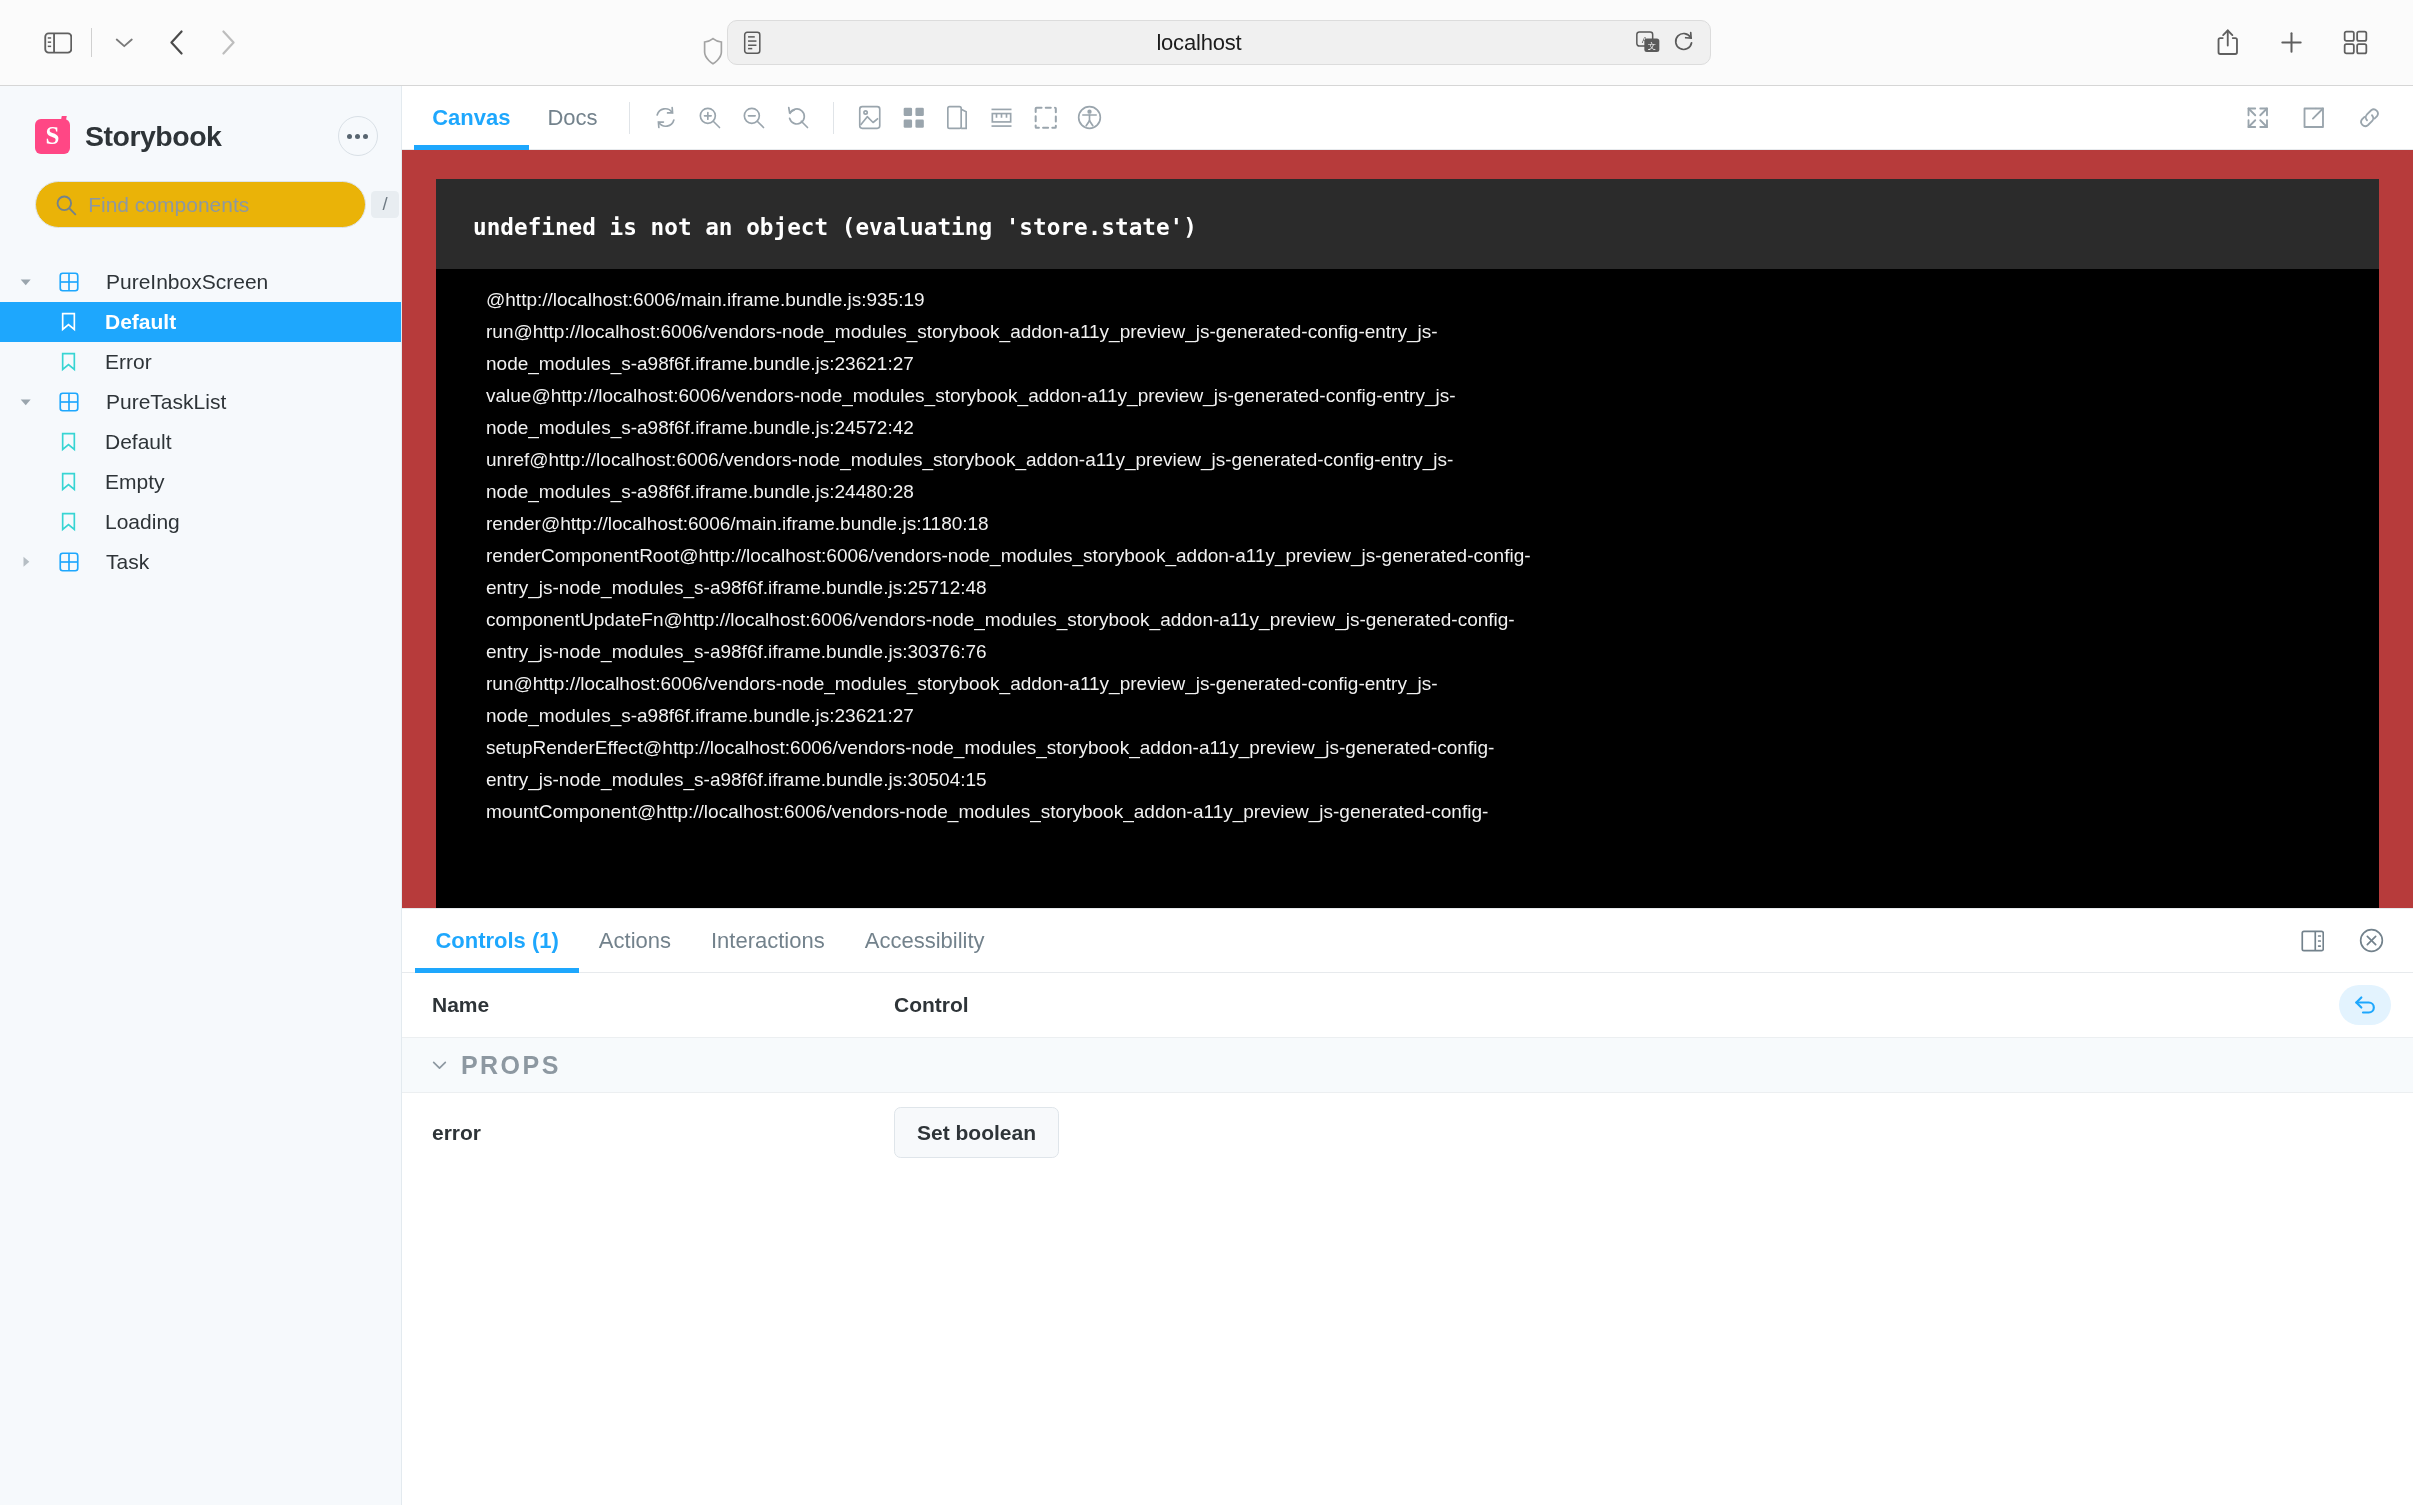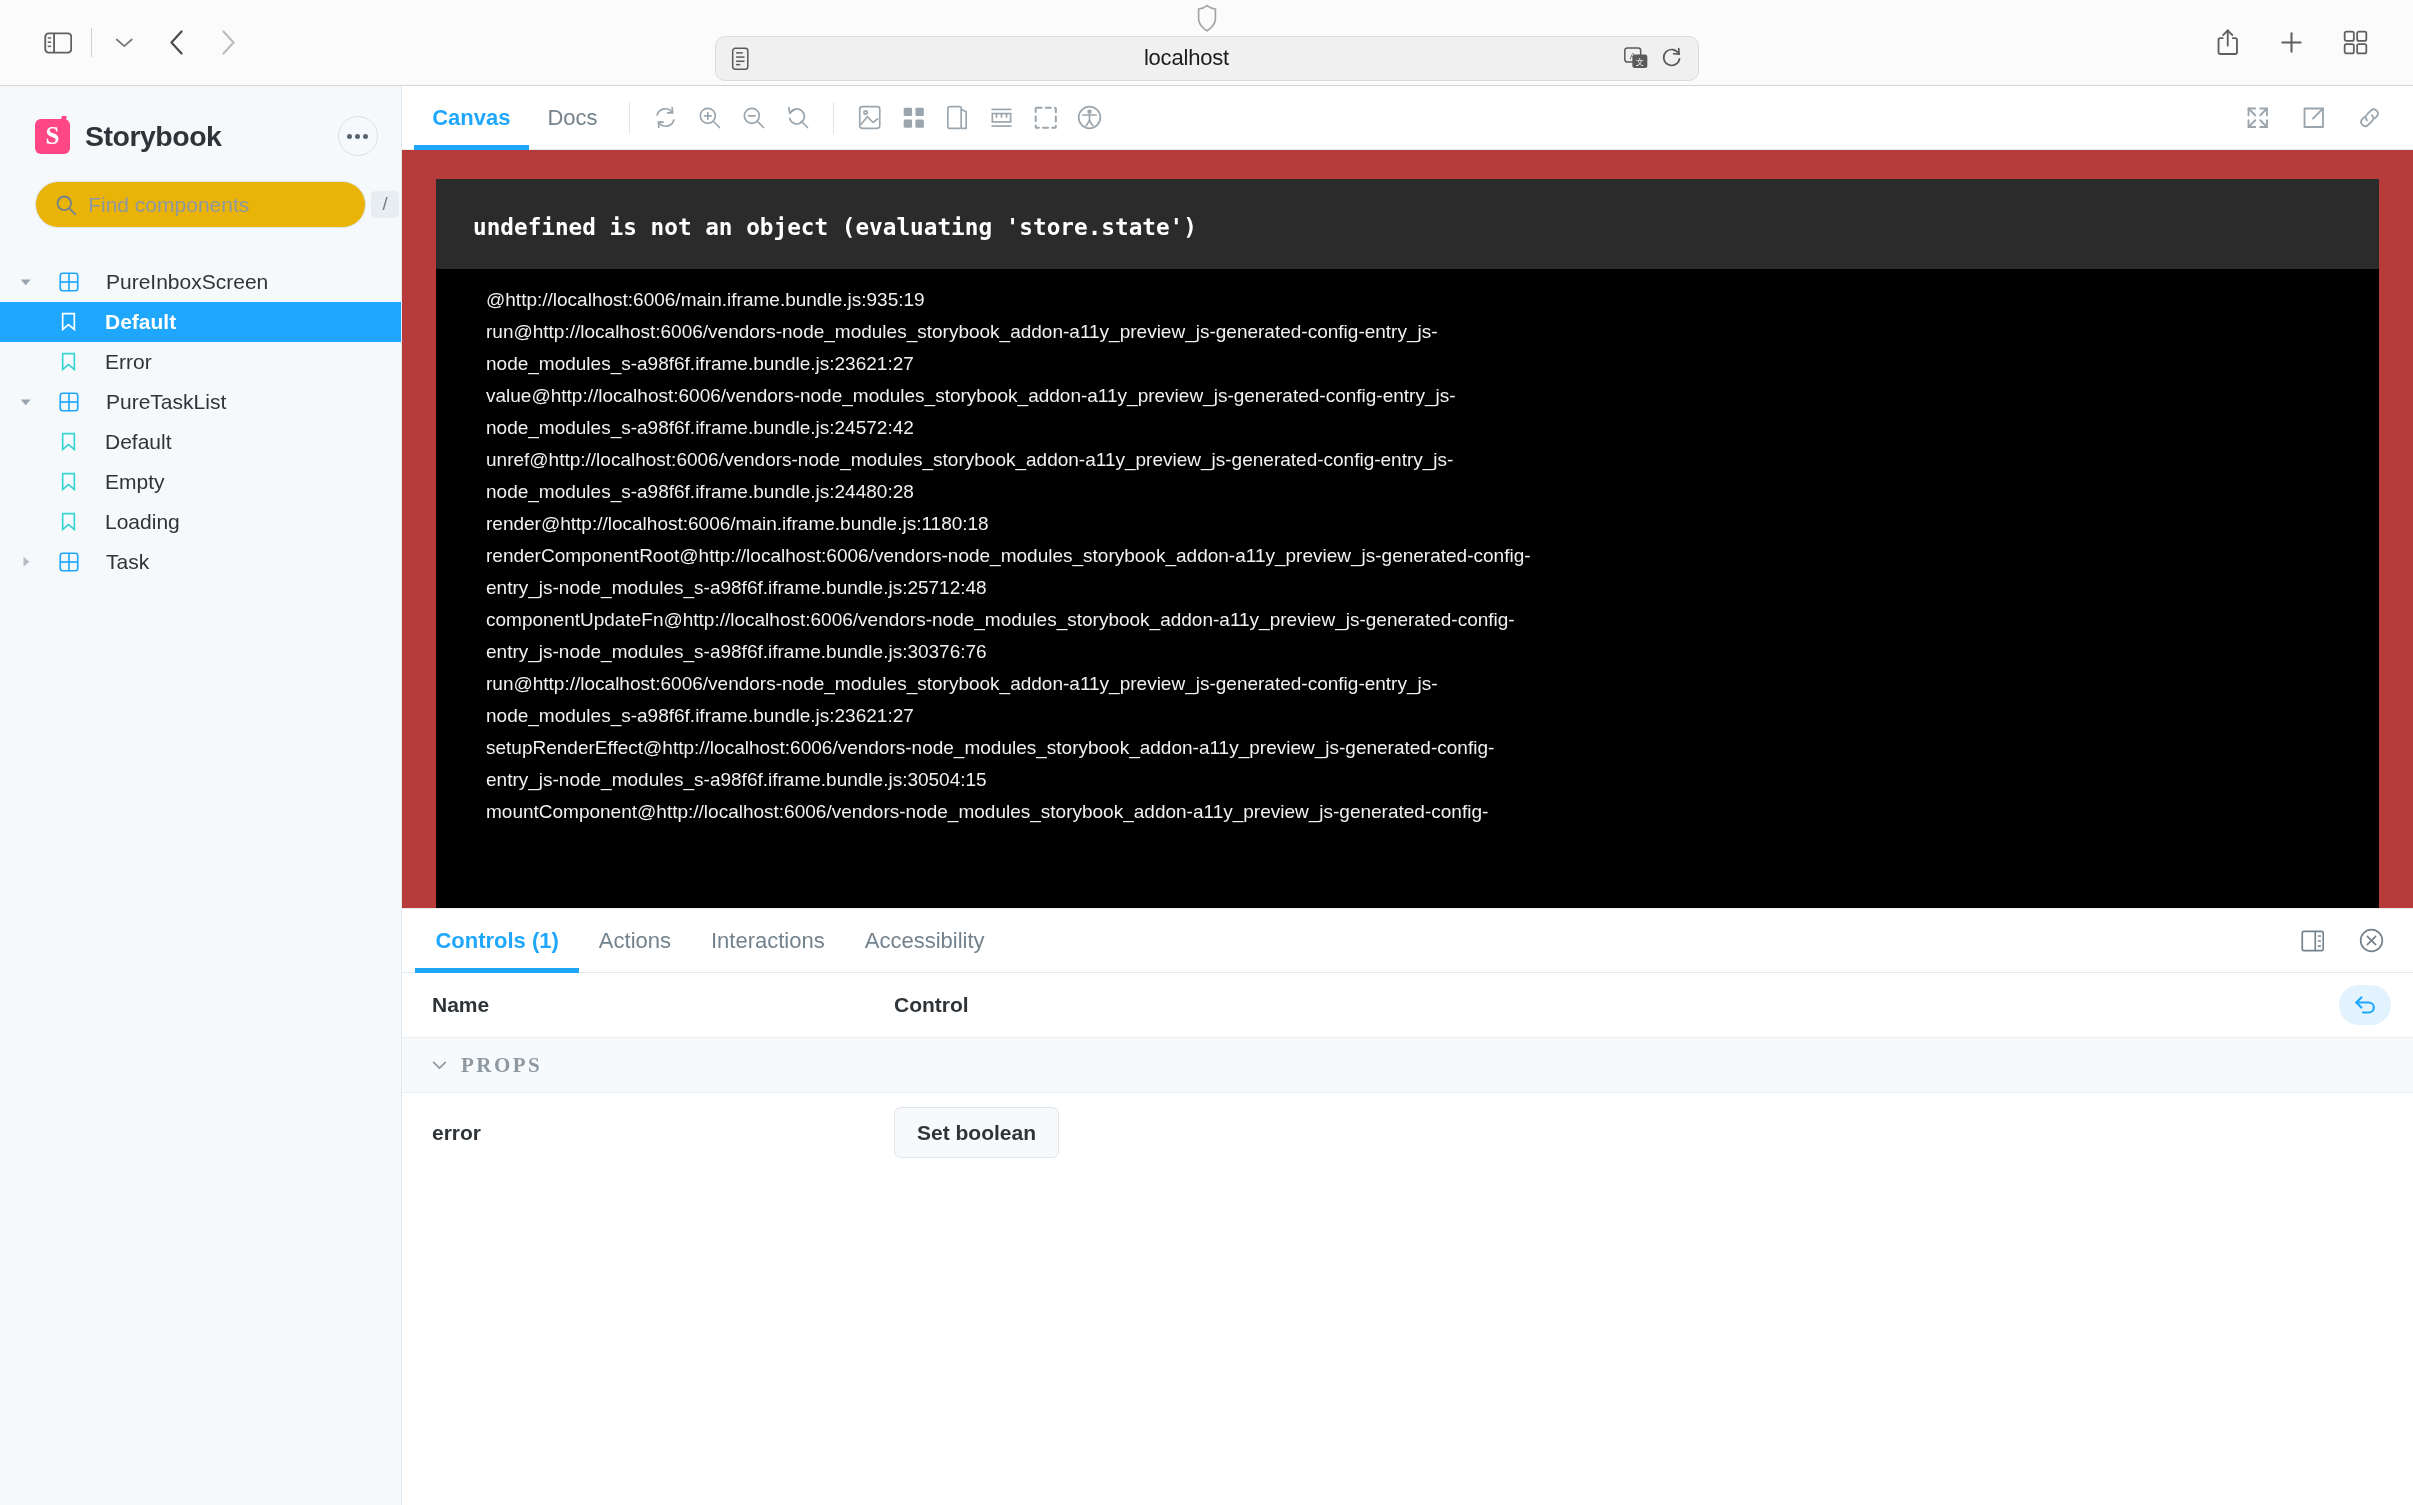--- a/index.html
+++ b/index.html
@@ -26,21 +26,21 @@
     display: flex; align-items: center; justify-content: center;
     color: #5f5f5f;
   }
   .chrome-divider { width: 0.8px; height: 28.5px; background: #d0d0d0; margin: 0 6.7px; }
 
   .url-wrap {
     position: absolute; left: 0; right: 0; top: 0; bottom: 0;
     display: flex; align-items: center; justify-content: center;
     pointer-events: none;
   }
-  .url-inner { display: flex; align-items: center; gap: 3px; pointer-events: auto; flex-direction: column; }
+  .url-inner { display: flex; align-items: flex-end; gap: 3px; pointer-events: auto; }
   .shield-icon { width: 22px; height: 28.5px; color: #9a9a9a; }
   .url-bar {
     width: 984px; height: 45px;
     background: #f0f0f0;
     border: 0.8px solid #dcdcdc;
     border-radius: 10px;
     display: flex; align-items: center;
     padding: 0 15px;
     position: relative;
   }
@@ -263,23 +263,22 @@
     color: #1ea7fd; flex-shrink: 0;
   }
   .ctl-group {
     background: #f7fafc;
     border-bottom: 0.8px solid #eceff1;
     height: 55px; display: flex; align-items: center;
     padding-left: 28.5px; gap: 13.4px;
   }
   .ctl-group-caret { color: #8d98a1; display: flex; }
   .ctl-group-label {
-    font-size: 21px; font-weight: bold; color: #8d98a1;
+    font-size: 25px; font-weight: bold; color: #8d98a1;
     letter-spacing: 2.5px;
-    font-family: Liberation Serif, serif;
   }
   .ctl-row {
     display: flex; align-items: center;
     height: 79px;
     padding-right: 22px;
   }
   .ctl-row-name {
     width: 492px; padding-left: 30px;
     font-size: 21px; font-weight: bold; color: #2e3438;
   }

